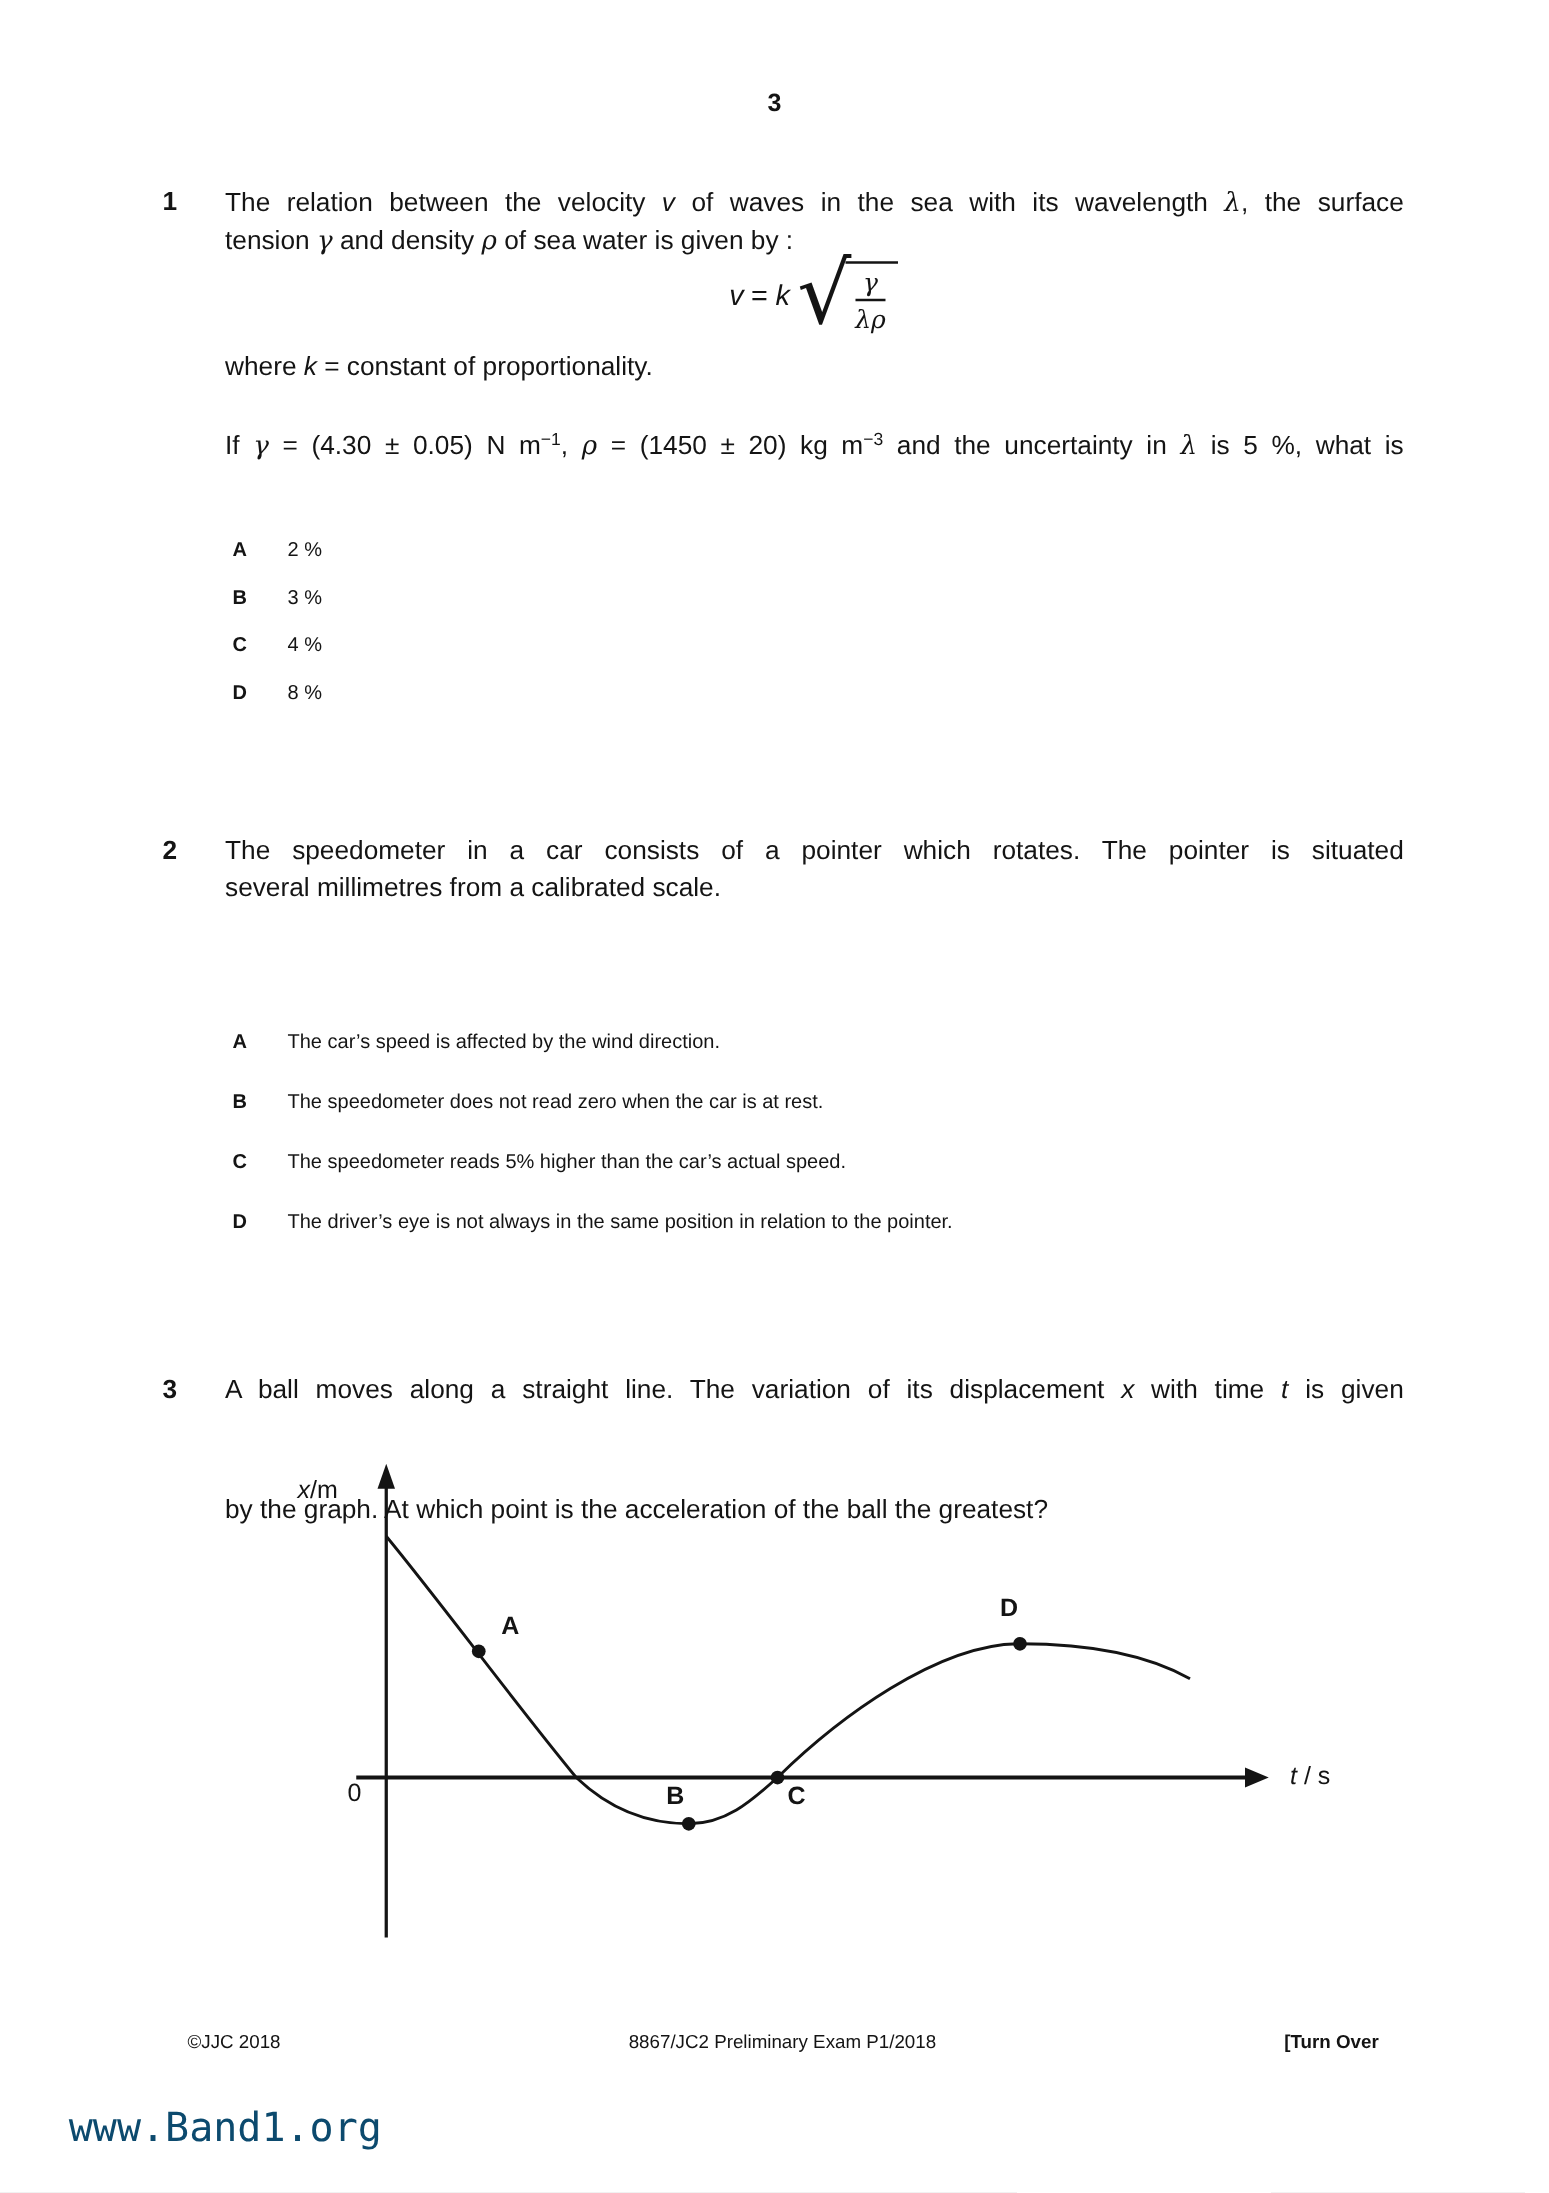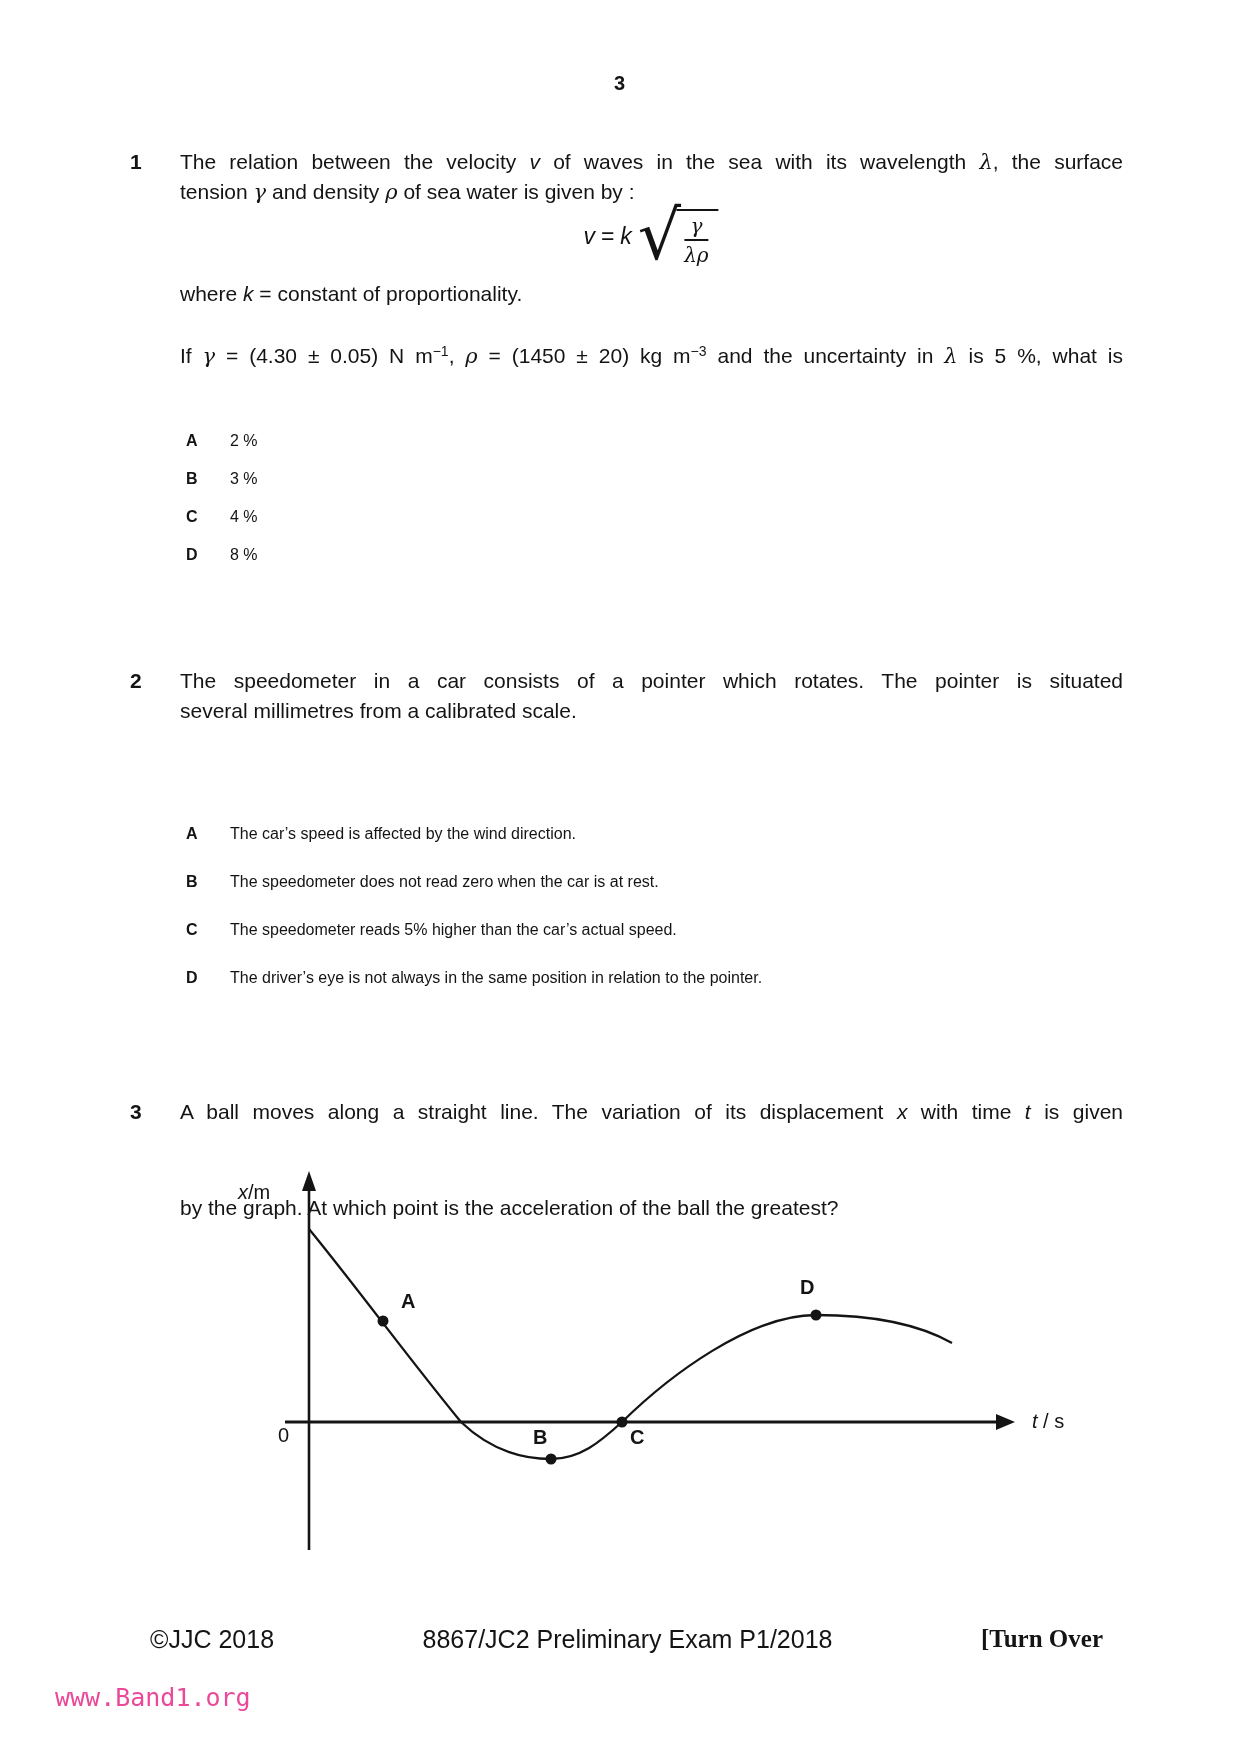--- a/index.html
+++ b/index.html
@@ -27,24 +27,24 @@
   .sqrt-sign { font-family:"DejaVu Sans", sans-serif; font-size:68px; line-height:60px; font-weight:normal; }
   .sqrt-body { border-top:2.5px solid #141414; margin-left:-5px; padding:4px 10px 0 8px; margin-top:3px; }
   .frac { display:flex; flex-direction:column; align-items:center; font-size:20px; line-height:22px; }
   .frac .bar { align-self:stretch; height:2px; background:#141414; margin:2px 0 3px; }
 
   .graph { position:absolute; left:230px; top:1165px; }
   .glabel { position:absolute; font-size:20px; line-height:22px; white-space:nowrap; }
   .plabel { font-weight:bold; }
 
   .footer { position:absolute; top:1625px; left:150px; width:953px;
-            display:flex; justify-content:space-between; font-size:25px; }
-  .footer .fright { font-weight:bold;font-family:Liberation Serif, serif; }
+            display:flex; justify-content:space-between; font-size:15px; }
+  .footer .fright { font-weight:bold; }
   .watermark { position:absolute; top:1683px; left:55px;
-               font-family:"DejaVu Sans Mono", monospace; font-size:25px; color:#ec4899; }
+               font-family:"DejaVu Sans Mono", monospace; font-size:32px; color:#0c4a6e; }
 </style>
 </head>
 <body>
 
 <div class="page">
 
   <div class="pagenum">3</div>
 
   <div class="qnum" style="top:147px">1</div>
   <div class="line just" style="top:147px"><span>The relation between the velocity </span><span class="it">v</span><span> of waves in the sea with its wavelength </span><span class="it gk">λ</span><span>, the surface</span></div>

